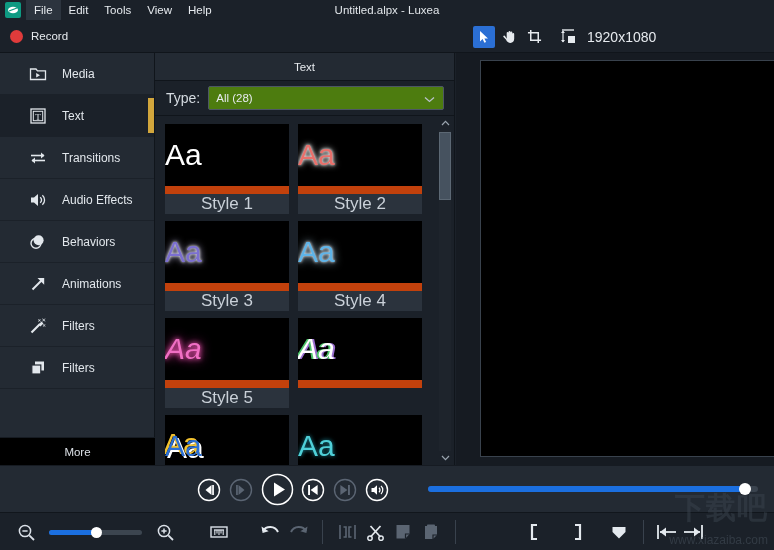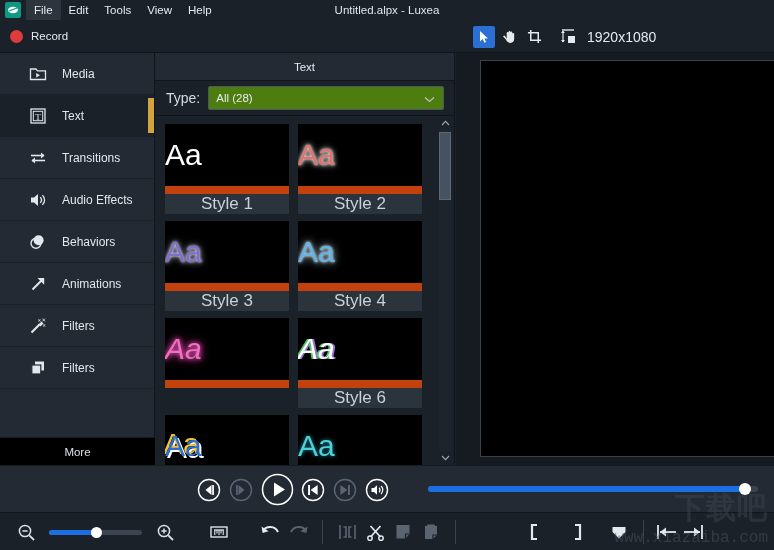--- a/index.html
+++ b/index.html
@@ -209,22 +209,22 @@
   
   .watermark {
     position: absolute; right: 2px; bottom: 2px; width: 140px; height: 60px;
     pointer-events: none; opacity: 0.5;
   }
   .wm-chars {
     position: absolute; right: 4px; top: 0; font-size: 30px; font-weight: bold;
     color: #3a434d; letter-spacing: 1px; font-family: "DejaVu Sans", sans-serif;
   }
   .wm-url {
-    position: absolute; right: 4px; bottom: 1px; font-size: 16px; color: #49545f;
-    font-family: Liberation Mono, monospace;
+    position: absolute; right: 4px; bottom: 1px; font-size: 12px; color: #49545f;
+    font-family: Liberation Sans, sans-serif;
     margin-top: 40px;
   }
 </style>
 </head>
 <body>
 
 <div id="app">
 
   <div class="titlebar">
     <div class="app-logo">
@@ -403,26 +403,26 @@
         <div class="card">
           <div class="card-thumb">
             <span class="aa aa-s4">Aa</span>
           </div>
           <div class="card-label">Style 4</div>
         </div>
         <div class="card">
           <div class="card-thumb">
             <span class="aa aa-s5">Aa</span>
           </div>
+          <div class="card-label">Style 5</div>
         </div>
         <div class="card">
           <div class="card-thumb">
             <span class="aa aa-s6">Aa</span>
           </div>
-          <div class="card-label">Style 6</div>
         </div>
         <div class="card">
           <div class="card-thumb">
             <span class="aa aa-s7">Aa</span>
           </div>
 
         </div>
         <div class="card">
           <div class="card-thumb">
             <span class="aa aa-s8">Aa</span>

